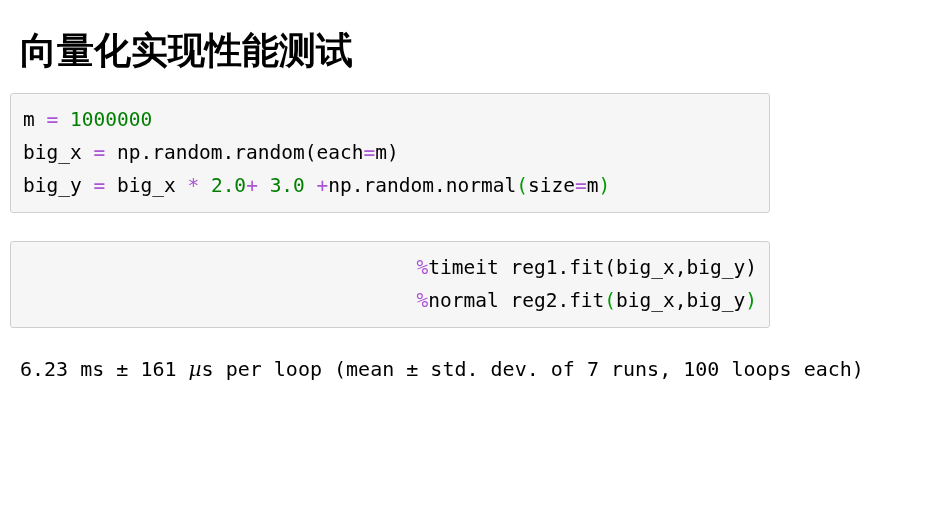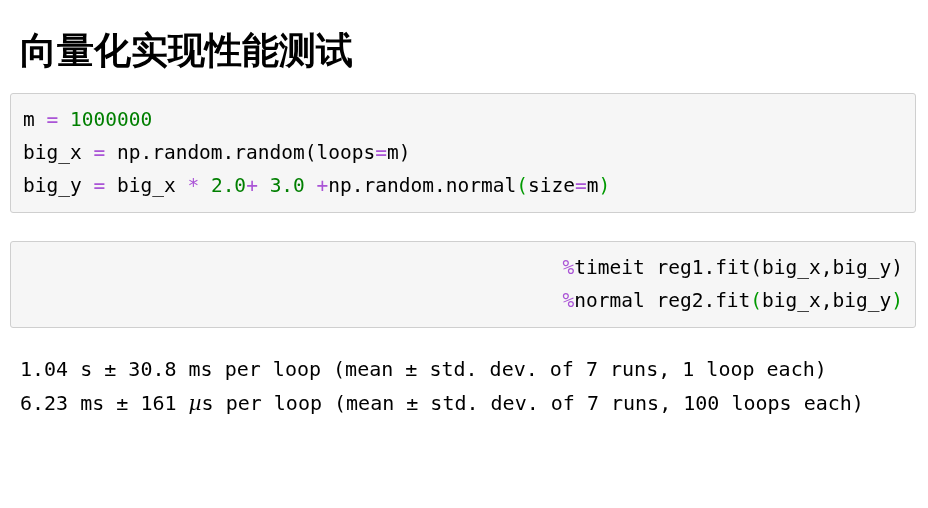--- a/index.html
+++ b/index.html
@@ -32,21 +32,21 @@
     letter-spacing: 0px;
     line-height: 1.18;
     color: #000000;
     white-space: nowrap;
   }
 
   
   .code-cell {
     position: absolute;
     left: 10px;
-    width: 906px;
+    width: 760px;
     box-sizing: border-box;
     background: #f6f6f6;
     border: 1px solid #cfcfcf;
     border-radius: 3px;
     padding: 9px 12px 10px 12px;
     font-family: "DejaVu Sans Mono", "Liberation Mono", monospace;
     font-size: 19.5px;
     line-height: 33px;
     color: #000000;
     white-space: pre;
@@ -90,21 +90,21 @@
   }
 </style>
 </head>
 <body>
 
 <div class="page">
 
   <h1 class="page-title">向量化实现性能测试</h1>
 
   <div class="code-cell code-cell--input1"><span class="code-line"><span class="tok-plain">m </span><span class="tok-op">=</span><span class="tok-plain"> </span><span class="tok-num">1000000</span>
-</span><span class="code-line"><span class="tok-plain">big_x </span><span class="tok-op">=</span><span class="tok-plain"> np.random.random(loops</span><span class="tok-op">=</span><span class="tok-plain">m)</span>
+</span><span class="code-line"><span class="tok-plain">big_x </span><span class="tok-op">=</span><span class="tok-plain"> np.random.random(each</span><span class="tok-op">=</span><span class="tok-plain">m)</span>
 </span><span class="code-line"><span class="tok-plain">big_y </span><span class="tok-op">=</span><span class="tok-plain"> big_x </span><span class="tok-op">*</span><span class="tok-plain"> </span><span class="tok-num">2.0</span><span class="tok-op">+</span><span class="tok-plain"> </span><span class="tok-num">3.0</span><span class="tok-plain"> </span><span class="tok-op">+</span><span class="tok-plain">np.random.normal</span><span class="tok-grn">(</span><span class="tok-plain">size</span><span class="tok-op">=</span><span class="tok-plain">m</span><span class="tok-grn">)</span></span></div>
 
   <div class="code-cell code-cell--input2"><span class="code-line"><span class="tok-magic">%</span><span class="tok-plain">timeit reg1.fit(big_x,big_y)</span>
 </span><span class="code-line"><span class="tok-magic">%</span><span class="tok-plain">normal reg2.fit</span><span class="tok-grn">(</span><span class="tok-plain">big_x,big_y</span><span class="tok-grn">)</span></span></div>
 
-  <div class="output-block"><span class="output-line">1.04 s ± 30.8 ms per loop (mean ± std. dev. of 7 runs, 1 loop each)</span><span class="output-line">6.23 ms ± 161 <span class="mu">µ</span>s per loop (mean ± std. dev. of 7 runs, 100 loops each)</span></div>
+  <div class="output-block"><span class="output-line">6.23 ms ± 161 <span class="mu">µ</span>s per loop (mean ± std. dev. of 7 runs, 100 loops each)</span></div>
 
 </div>
 
 </body></html>

